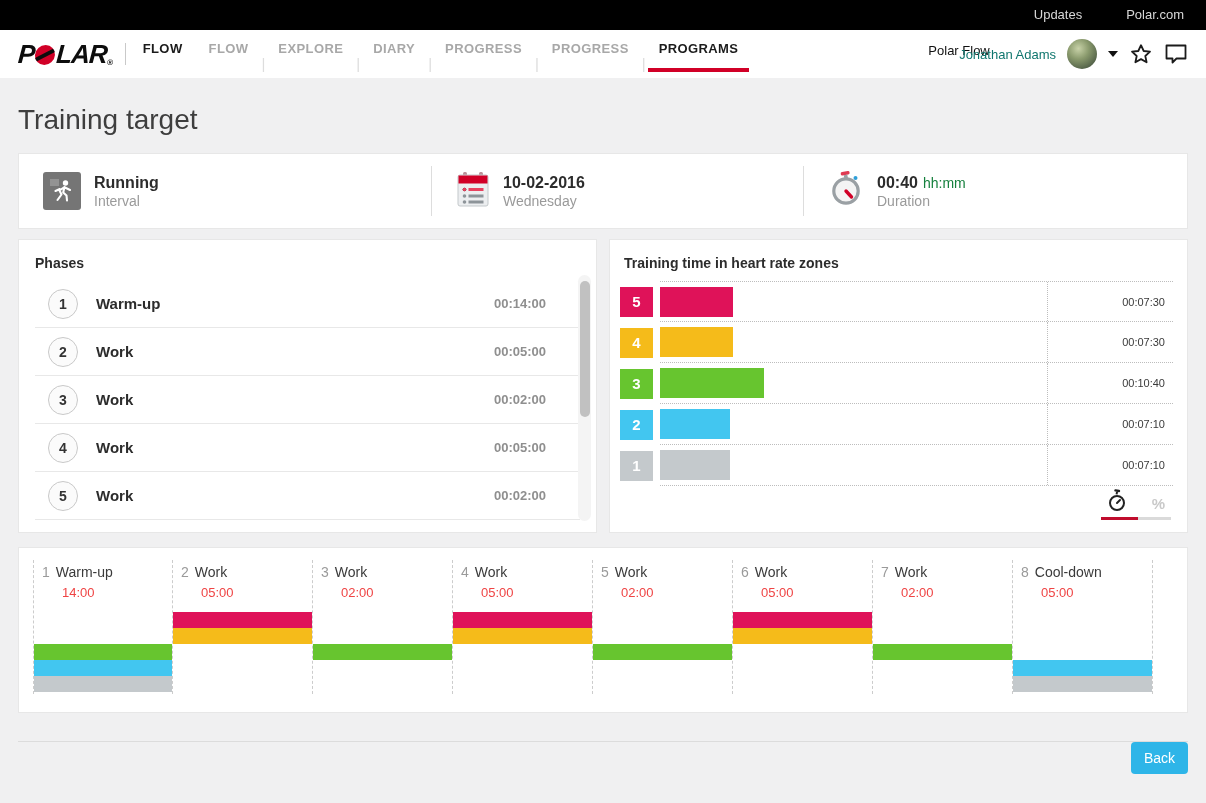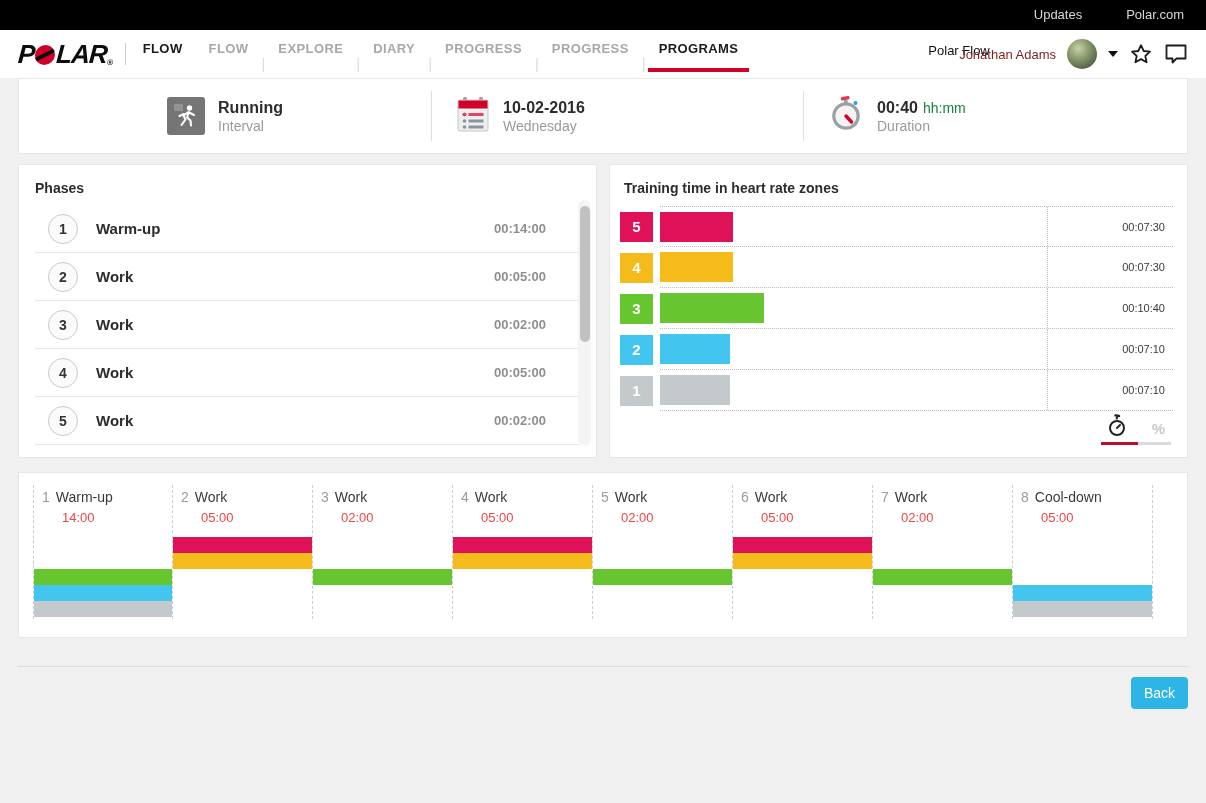--- a/index.html
+++ b/index.html
@@ -26,34 +26,34 @@
   .brand-sep { width:1px; height:22px; background:#c9c9c9; margin-left:12px; }
   .menu { display:flex; align-items:flex-end; height:36px; margin-left:4px; }
   .menu-item { font-size:13px; font-weight:bold; letter-spacing:.4px; color:#a8a8a8;
                padding:0 13px; height:48px; display:flex; align-items:center; position:relative; cursor:pointer; }
   .menu-item.active { color:#1b1b1b; }
   .menu-item.selected { color:#1b1b1b; }
   .menu-item.selected::after { content:""; position:absolute; left:2px; right:2px; bottom:0;
                height:4px; background:#d10027; }
   .menu-sep { color:#ddd; font-size:15px; }
   .nav-right { margin-left:auto; display:flex; align-items:center; gap:11px; }
-  .user-name { font-size:13px; color:#7f1d1d; }
+  .user-name { font-size:13px; color:#0f766e; }
   .avatar { width:30px; height:30px; border-radius:50%;
             background:radial-gradient(circle at 38% 32%, #c8d2a8 0%, #8a9a6d 38%, #55644a 75%, #3c4836 100%); }
   .caret { width:0; height:0; border-left:5px solid transparent; border-right:5px solid transparent;
            border-top:6px solid #111; cursor:pointer; }
   .nav-icon { display:flex; align-items:center; cursor:pointer; }
   
   .page { padding:0 18px; }
   .page-title { font-size:28px; font-weight:normal; color:#3e3e3e; margin:26px 0 17px 0; }
   
   .summary-card { background:#fff; border:1px solid #e7e7e7; height:76px; display:flex; align-items:center; }
   .summary-sec { display:flex; align-items:center; gap:13px; padding:0 24px; height:50px; }
   .summary-sec + .summary-sec { border-left:1px solid #ddd; }
-  .sec-sport { width:412px;justify-content:center; } .sec-date { width:372px; } .sec-duration { flex:1; }
+  .sec-sport { width:412px; } .sec-date { width:372px; } .sec-duration { flex:1; }
   .icon-run { width:38px; height:38px; background:#757575; border-radius:3px;
               display:flex; align-items:center; justify-content:center; }
   .sum-title { font-size:16px; font-weight:bold; color:#2c2c2c; line-height:20px; }
   .sum-sub { font-size:14px; color:#9a9a9a; line-height:17px; }
   .sum-unit { color:#15803d; font-weight:normal; font-size:14px; margin-left:5px; }
   
   .main-row { display:flex; gap:12px; margin-top:10px; }
   .panel { background:#fff; border:1px solid #e7e7e7; }
   .panel-title { font-size:14px; font-weight:bold; color:#2c2c2c; }
   .phases-panel { width:579px; height:294px; padding:15px 16px; position:relative; }
@@ -90,21 +90,21 @@
   .timeline-panel { margin-top:14px; height:166px; padding:12px 0 0 14px; }
   .tl-columns { display:flex; height:140px; }
   .tl-col { width:140px; position:relative; border-right:1px dashed #ccc; height:134px; cursor:pointer; }
   .tl-col.first { border-left:1px dashed #ccc; }
   .tl-label { padding:4px 0 0 8px; font-size:14px; white-space:nowrap; }
   .tl-num { color:#9a9a9a; }
   .tl-name { color:#3a3a3a; margin-left:6px; }
   .tl-dur { padding-left:28px; font-size:13px; color:#ef4444; margin-top:5px; }
   .tl-band { position:absolute; left:0; right:0; height:16px; }
   
-  .footer { margin-top:28px; border-top:1px solid #dcdcdc; padding-top:10px; display:flex; justify-content:flex-end; }
+  .footer { margin-top:28px; border-top:1px solid #dcdcdc; padding-top:0; display:flex; justify-content:flex-end; }
   .back-btn { background:#2eb5e8; color:#fff; border:none; border-radius:4px; font-size:14px;
               font-family:"Liberation Sans",sans-serif; padding:8px 13px; cursor:pointer; }
 </style>
 </head>
 <body>
 
 <div class="topbar">
   <div class="tab active">Polar Flow</div>
   <div class="tab">Updates</div>
   <div class="tab">Polar.com</div>
@@ -143,20 +143,21 @@
     </div>
     <div class="nav-icon">
       <svg width="24" height="22" viewBox="0 0 24 22">
           <path d="M2.5 2.5 H21.5 V15.5 H12.5 L8.5 19.5 V15.5 H2.5 Z" fill="none" stroke="#1b1b1b" stroke-width="1.8" stroke-linejoin="round"></path>
         </svg>
     </div>
   </div>
 </div>
 
 <div class="page">
+  <h1 class="page-title">Training target</h1>
 
   <div class="summary-card">
     <div class="summary-sec sec-sport">
       <div class="icon-run">
         <svg width="26" height="26" viewBox="0 0 26 26">
           <rect x="1" y="1" width="9" height="7" fill="#ffffff" opacity="0.22"></rect>
           <circle cx="16.5" cy="5" r="2.7" fill="#fff"></circle>
           <path d="M15.5 9 L10.5 12.5 L12.5 16.5 L8.5 22 M15.5 9 L14.2 14.5 L17.5 17.5 L18 22.5 M10.8 11 L6.5 13 M16 9.5 L21 12" stroke="#fff" stroke-width="2.1" fill="none" stroke-linecap="round" stroke-linejoin="round"></path>
         </svg>
       </div>

